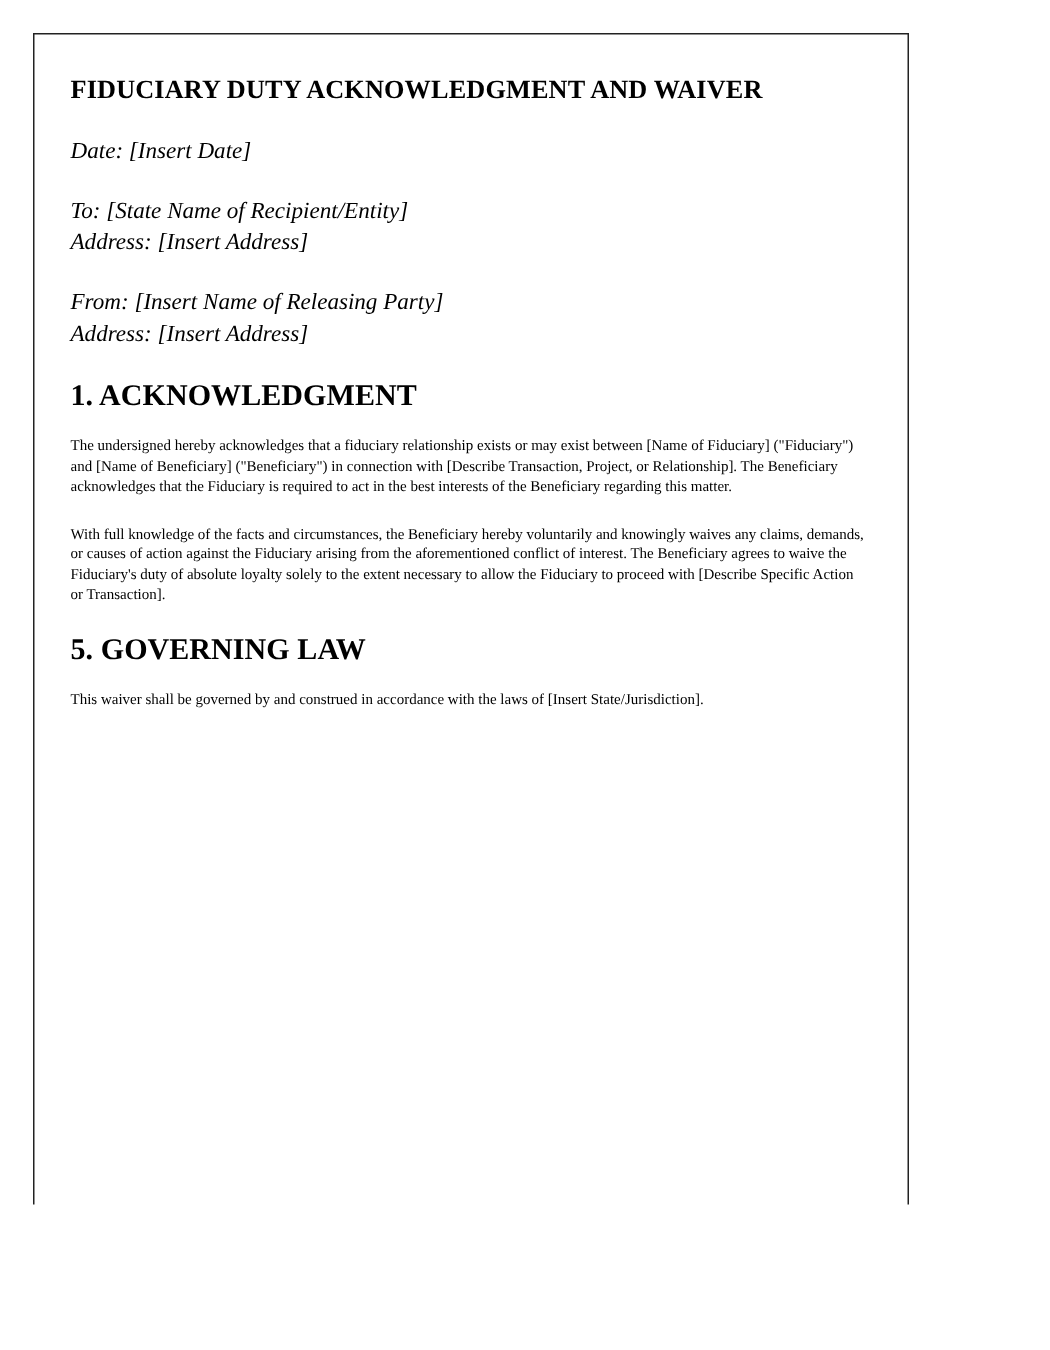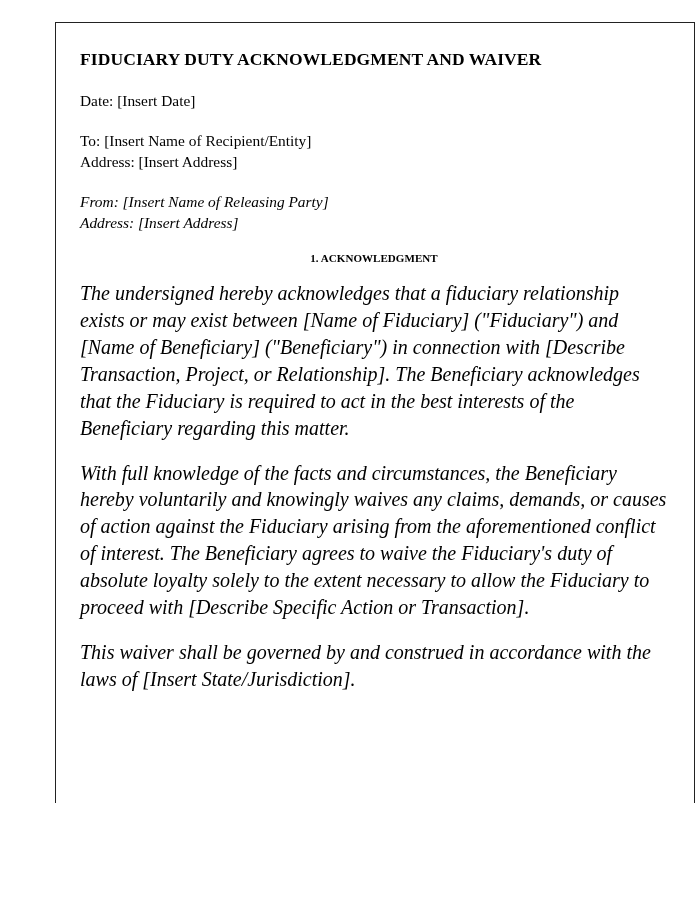--- a/index.html
+++ b/index.html
@@ -12,30 +12,29 @@
     height: 900px;
     font-family: "Liberation Serif", "DejaVu Serif", serif;
     color: #000000;
     overflow: hidden;
   }
 
   #page {
     position: absolute;
     left: 22px;
     top: 22px;
-    width: 640px;
+    width: 584px;
     height: 781px;
     box-sizing: border-box;
     border-left: 1.3px solid #222222;
     border-right: 1.3px solid #222222;
     border-top: 1.3px solid #222222;
     border-bottom: none;
     background: #ffffff;
     overflow: hidden;
-    margin-left: 33px;
   }
 
   #doc {
     padding: 26px 26px 0 24px;
     box-sizing: border-box;
   }
 
   .doc-title {
     font-size: 17.5px;
     font-weight: bold;
@@ -45,63 +44,62 @@
   }
 
   .line {
     font-size: 15.4px;
     line-height: 1.33;
     margin: 0;
   }
 
   .block {
     margin: 0 0 20px 0;
+    font-style: italic;
   }
 
   .block-tight {
     margin: 0 0 19px 0;
     font-style: italic;
   }
 
   .section-heading {
-    font-size: 11px;
+    font-size: 20px;
     font-weight: bold;
     margin: 0 0 14px 0;
     line-height: 1.25;
     letter-spacing: 0.05px;
-    text-align: center;
   }
 
   .para {
-    font-size: 20px;
+    font-size: 10px;
     line-height: 1.345;
     margin: 0 0 18px 0;
     text-align: left;
     max-width: 592px;
-    font-style: italic;
   }
 
   .para-last {
     margin-bottom: 17px;
   }
 </style>
 </head>
 <body>
 
 <div id="page">
   <div id="doc">
 
     <h1 class="doc-title">FIDUCIARY DUTY ACKNOWLEDGMENT AND WAIVER</h1>
 
     <div class="block">
       <p class="line">Date: [Insert Date]</p>
     </div>
 
     <div class="block">
-      <p class="line">To: [Insert Name of Recipient/Entity]</p>
+      <p class="line">To: [State Name of Recipient/Entity]</p>
       <p class="line">Address: [Insert Address]</p>
     </div>
 
     <div class="block-tight">
       <p class="line">From: [Insert Name of Releasing Party]</p>
       <p class="line">Address: [Insert Address]</p>
     </div>
 
     <section>
       <h2 class="section-heading">1. ACKNOWLEDGMENT</h2>
@@ -112,17 +110,18 @@
     </section>
 
     <section>
       <p class="para">With full knowledge of the facts and circumstances, the Beneficiary hereby voluntarily and knowingly waives any claims, demands, or causes of action against the Fiduciary arising from the aforementioned conflict of interest. The Beneficiary agrees to waive the Fiduciary's duty of absolute loyalty solely to the extent necessary to allow the Fiduciary to proceed with [Describe Specific Action or Transaction].</p>
     </section>
 
     <section>
     </section>
 
     <section>
+      <h2 class="section-heading">5. GOVERNING LAW</h2>
       <p class="para para-last">This waiver shall be governed by and construed in accordance with the laws of [Insert State/Jurisdiction].</p>
     </section>
 
   </div>
 </div>
 
 </body></html>

